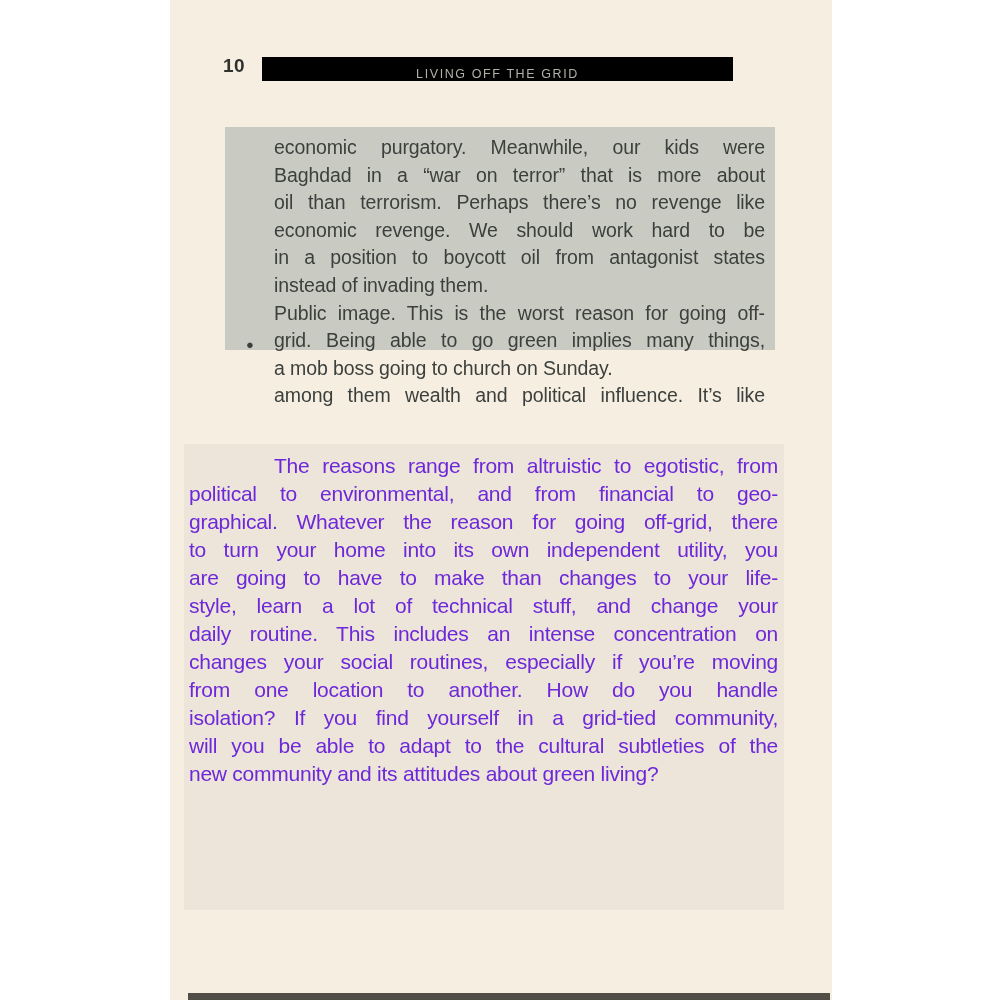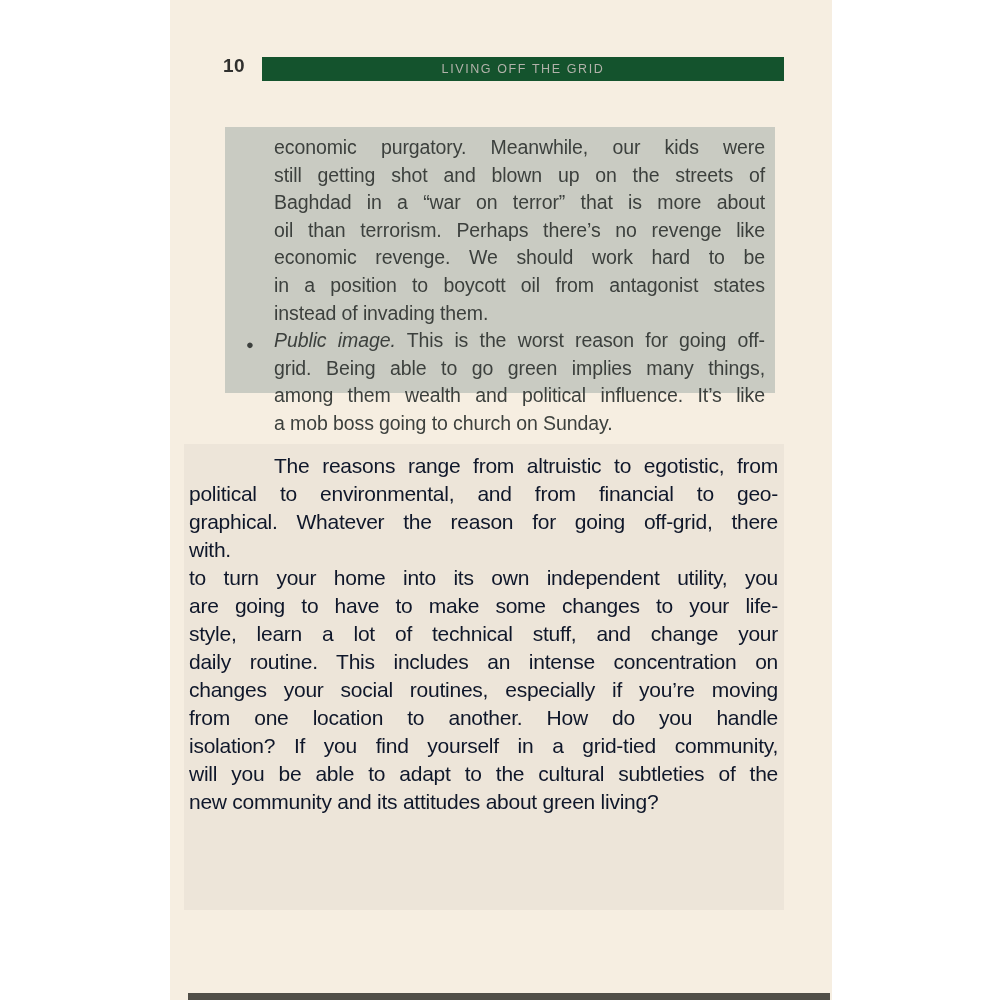--- a/index.html
+++ b/index.html
@@ -15,42 +15,42 @@
   }
   .scan-tint {
     position:absolute; left:14px; top:444px; width:600px; height:466px;
     background:rgba(160,160,148,0.10);
   }
   .pagenum {
     position:absolute; left:53px; top:55px;
     font-size:19px; font-weight:bold; color:#30302e; letter-spacing:.5px;
   }
   .header-bar {
-    position:absolute; left:92px; top:57px; width:522px; height:24px;
-    background:#14532d;
-    display:flex; align-items:center; justify-content:center;
+    position:absolute; left:92px; top:57px; width:471px; height:24px;
+    background:#000000;
+    display:flex; align-items:flex-end; justify-content:center;
   }
   .header-title { color:#b2b2aa; font-size:12.5px; letter-spacing:1.6px; }
   .highlight-block {
-    position:absolute; left:55px; top:127px; width:550px; height:266px;
+    position:absolute; left:55px; top:127px; width:550px; height:223px;
     background:#c9cbc2;
     padding:7px 10px 0 49px;
     color:#3c403d; font-size:19.5px; line-height:27.6px; letter-spacing:-.1px;
   }
   .bullet-marker {
     position:absolute; left:21px; top:204px;
     font-size:13px; color:#3c403d; line-height:27.6px;
   }
   .line { text-align:justify; text-align-last:justify; }
   .line.last { text-align-last:left; }
   .line.indent { padding-left:85px; }
-  .it { font-style:italic; }
+  .it { }
   .body-col {
     position:absolute; left:19px; top:452px; width:589px;
-    color:#0f172a; font-size:21px; line-height:28px; letter-spacing:-.25px;
+    color:#6d28d9; font-size:21px; line-height:28px; letter-spacing:-.25px;
   }
   .bottom-strip {
     position:absolute; left:18px; top:993px; width:642px; height:7px;
     background:#504e47;
   }
 </style>
 </head>
 <body>
 
 <div class="page">
@@ -58,46 +58,44 @@
 
   <span class="pagenum">10</span>
 
   <div class="header-bar">
     <span class="header-title">LIVING OFF THE GRID</span>
   </div>
 
   <div class="highlight-block">
     <div>
         <div class="line">economic purgatory. Meanwhile, our kids were</div>
-        <div class="line">still getting shot and blown up on the streets of</div>
         <div class="line">Baghdad in a “war on terror” that is more about</div>
         <div class="line">oil than terrorism. Perhaps there’s no revenge like</div>
         <div class="line">economic revenge. We should work hard to be</div>
         <div class="line">in a position to boycott oil from antagonist states</div>
         <div class="line last">instead of invading them.</div>
       </div>
     <div class="line"><span class="it">Public image.</span><span> This is the worst reason for going off-</span></div>
     <div>
         <div class="line">grid. Being able to go green implies many things,</div>
+        <div class="line last">a mob boss going to church on Sunday.</div>
         <div class="line">among them wealth and political influence. It’s like</div>
-        <div class="line last">a mob boss going to church on Sunday.</div>
       </div>
     <span class="bullet-marker">●</span>
   </div>
 
   <div class="body-col">
     <div>
         <div class="line indent">The reasons range from altruistic to egotistic, from</div>
         <div class="line">political to environmental, and from financial to geo-</div>
         <div class="line">graphical. Whatever the reason for going off-grid, there</div>
-        <div class="line last">with.</div>
       </div>
     <div>
         <div class="line">to turn your home into its own independent utility, you</div>
-        <div class="line">are going to have to make some changes to your life-</div>
+        <div class="line">are going to have to make than changes to your life-</div>
         <div class="line">style, learn a lot of technical stuff, and change your</div>
         <div class="line">daily routine. This includes an intense concentration on</div>
         <div class="line">changes your social routines, especially if you’re moving</div>
         <div class="line">from one location to another. How do you handle</div>
         <div class="line">isolation? If you find yourself in a grid-tied community,</div>
         <div class="line">will you be able to adapt to the cultural subtleties of the</div>
         <div class="line last">new community and its attitudes about green living?</div>
       </div>
   </div>
 

